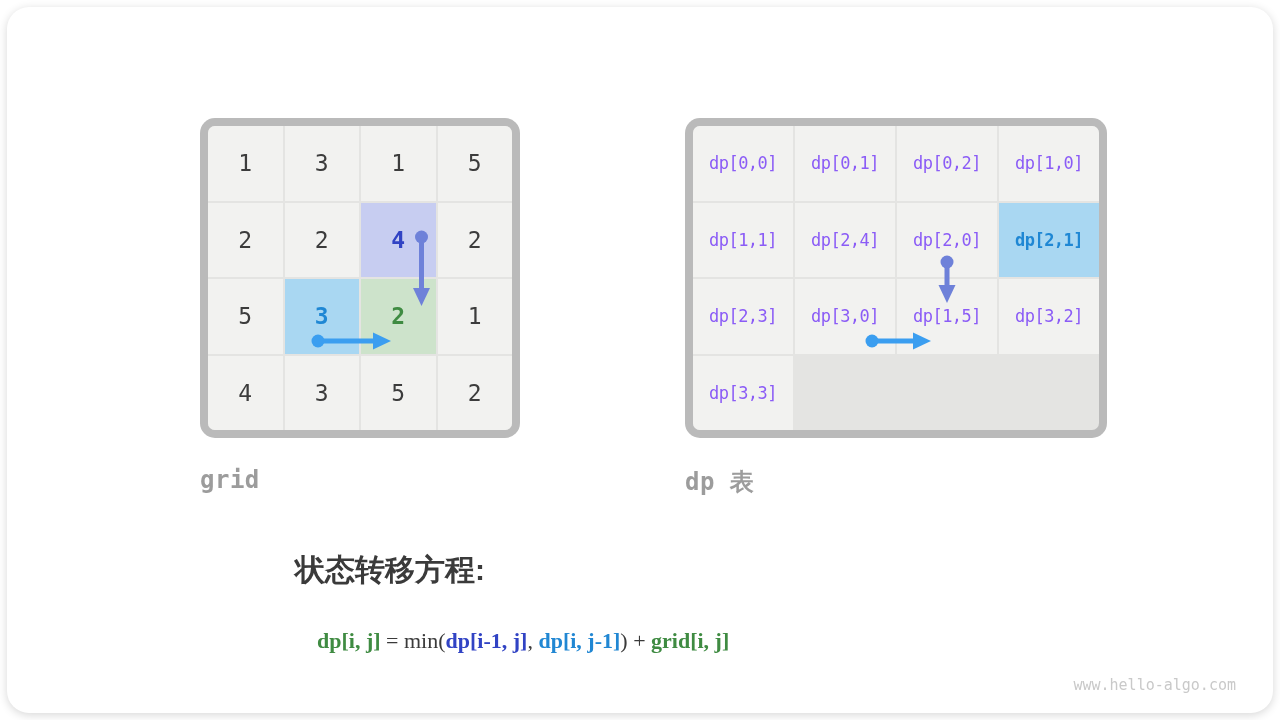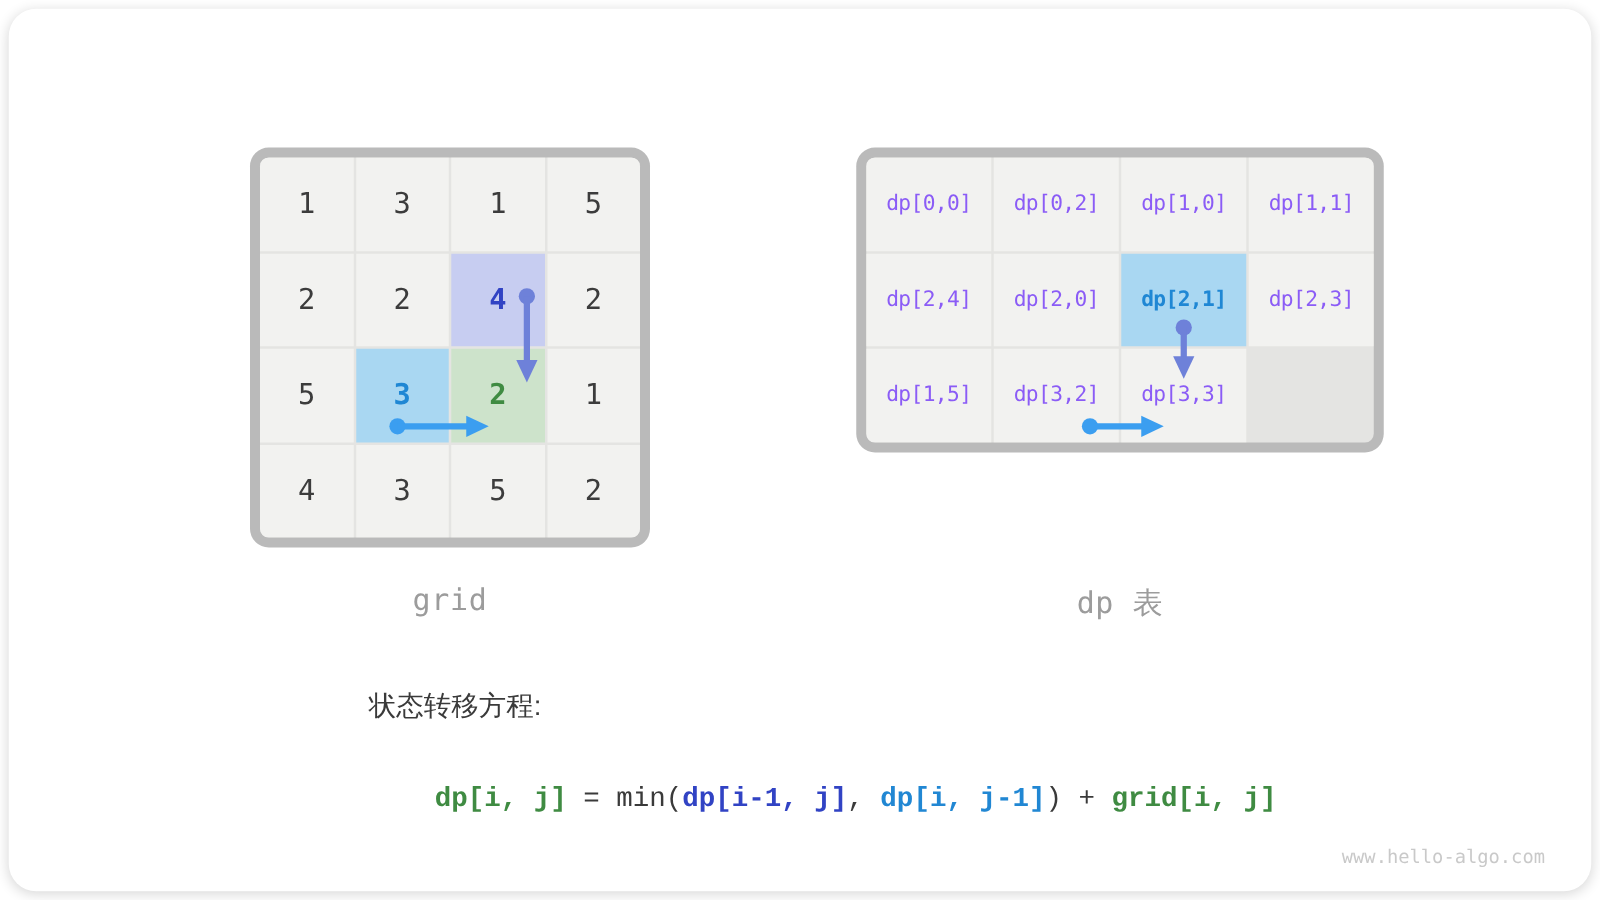--- a/index.html
+++ b/index.html
@@ -34,34 +34,34 @@
     background: #f2f2f0;
     display: flex; align-items: center; justify-content: center;
   }
   .num { font-size: 23px; color: #3c3c3c; }
   .dp  { font-size: 17px; color: #8b5cf6; letter-spacing: -0.5px; }
   .hl-purple { background: #c7cdf1; color: #3143c4; font-weight: bold; }
   .hl-blue   { background: #a9d7f2; color: #1f87d4; font-weight: bold; }
   .hl-green  { background: #cde3cb; color: #3f8b42; font-weight: bold; }
   
   .table-label {
-    position: absolute; text-align: center;
-    font-size: 24px; font-weight: normal; color: #9c9c9c;
+    position: absolute; text-align: left;
+    font-size: 24px; font-weight: bold; color: #9c9c9c;
     font-family: "DejaVu Sans Mono", monospace;
     letter-spacing: 0.5px;
   }
   
   .eq-heading {
     position: absolute;
     font-family: "Liberation Sans", "DejaVu Sans", sans-serif;
-    font-size: 22px; font-weight: normal; color: #3a3a3a;
+    font-size: 30px; font-weight: bold; color: #3a3a3a;
   }
   .eq-line {
     position: absolute;
-    font-family: Liberation Mono, monospace;
+    font-family: Liberation Serif, serif;
     font-size: 22px; color: #3a3a3a;
     white-space: pre;
   }
   .eq-line span { white-space: pre; }
   .eq-bold   { font-weight: bold; }
   .eq-green  { color: #3f8b42; }
   .eq-indigo { color: #3143c4; }
   .eq-blue   { color: #2187d3; }
   
   .arrows {
@@ -98,27 +98,29 @@
       <div class="cell num">4</div>
       <div class="cell num">3</div>
       <div class="cell num">5</div>
       <div class="cell num">2</div>
     </div>
   </div>
 
   <div class="algo-table" style="left:685px; top:118px;">
     <div class="table-inner dp-cols">
       <div class="cell dp">dp[0,0]</div>
+      <div class="cell dp">dp[0,1]</div>
       <div class="cell dp">dp[0,2]</div>
       <div class="cell dp">dp[1,0]</div>
       <div class="cell dp">dp[1,1]</div>
       <div class="cell dp">dp[2,4]</div>
       <div class="cell dp">dp[2,0]</div>
       <div class="cell dp hl-blue">dp[2,1]</div>
       <div class="cell dp">dp[2,3]</div>
+      <div class="cell dp">dp[3,0]</div>
       <div class="cell dp">dp[1,5]</div>
       <div class="cell dp">dp[3,2]</div>
       <div class="cell dp">dp[3,3]</div>
     </div>
   </div>
 
   <svg class="arrows" width="1280" height="720" viewBox="0 0 1280 720">
     <g>
       <circle cx="421.5" cy="237" r="6.5" fill="#6e81d9"></circle>
       <line x1="421.5" y1="237" x2="421.5" y2="290" stroke="#6e81d9" stroke-width="5"></line>

